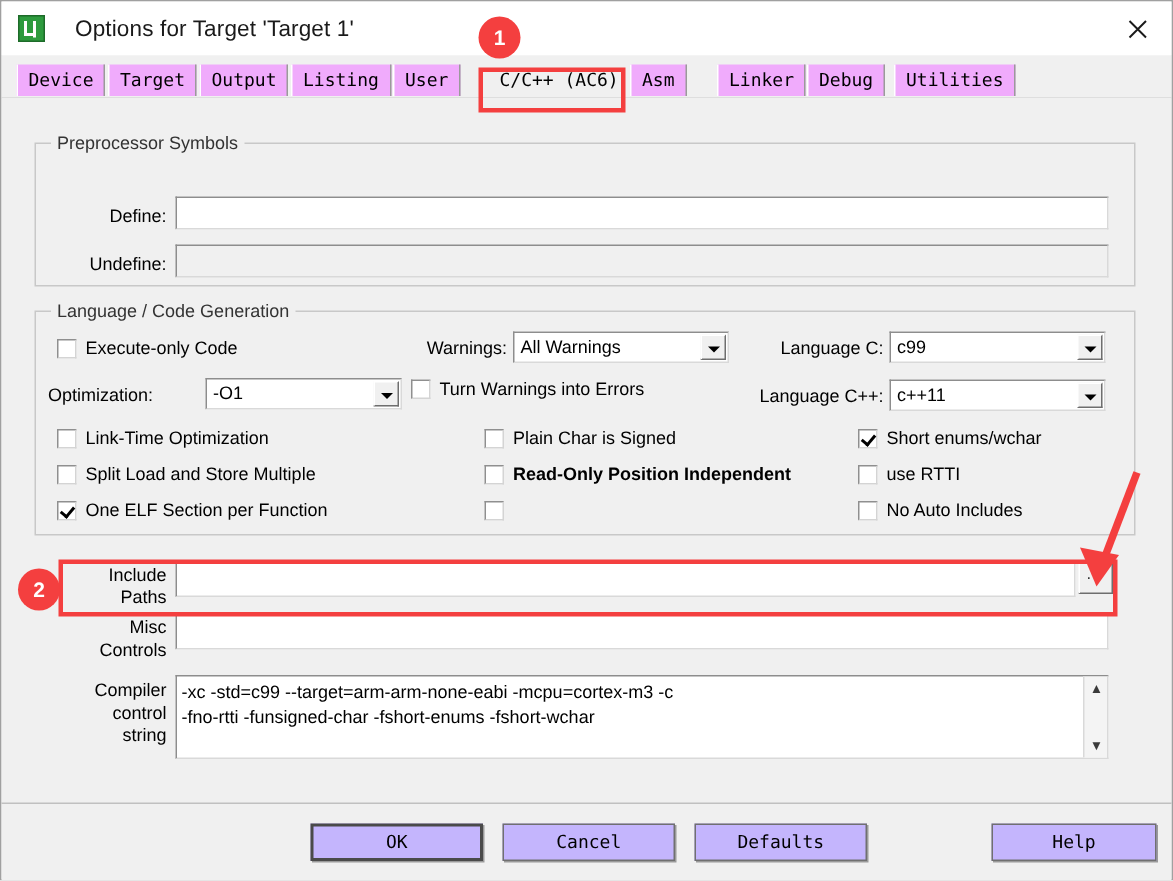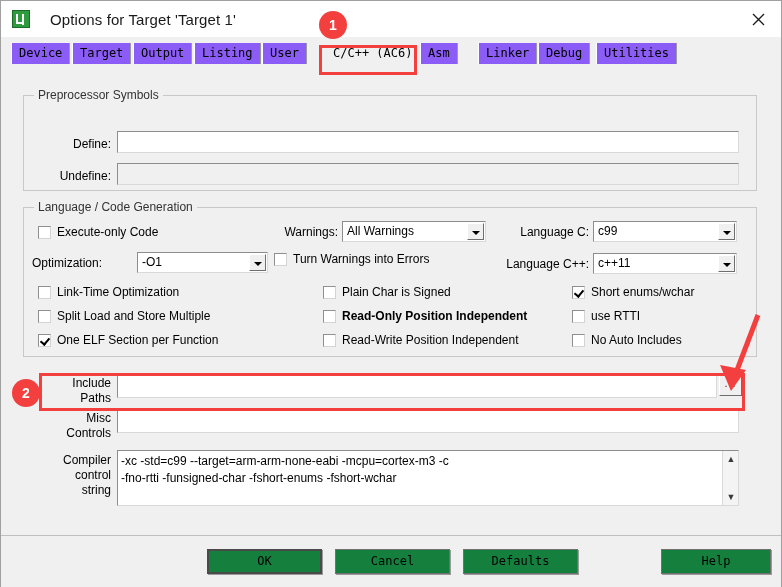--- a/index.html
+++ b/index.html
@@ -88,21 +88,21 @@
   }
   .tab {
     position: absolute;
     top: 6px;
     height: 21px;
     line-height: 20px;
     padding: 0 7px;
     font-family: "DejaVu Sans Mono", monospace;
     font-size: 12px;
     color: #000;
-    background: #8b5cf6;
+    background: #f0abfc;
     border-left: 1px solid #ffffff;
     border-right: 1px solid #9a9a9a;
     box-sizing: border-box;
     white-space: nowrap;
   }
   .tab.selected {
     background: #f0f0f0;
     border-right: 1px solid #f0f0f0;
     border-left: 1px solid #f0f0f0;
   }
@@ -264,21 +264,21 @@
   .btnbar {
     position: absolute;
     left: 0; top: 534px;
     width: 780px; height: 51px;
     background: #f0f0f0;
     border-top: 1px solid #c0c0c0;
   }
   .dlgbtn {
     position: absolute;
     height: 25px;
-    background: #15803d;
+    background: #c4b5fd;
     border: 1px solid #707070;
     box-shadow: 1px 1px 0 #9a9a9a;
     box-sizing: border-box;
     font-family: "DejaVu Sans Mono", monospace;
     font-size: 12px;
     color: #000;
     text-align: center;
     line-height: 23px;
     white-space: nowrap;
   }
@@ -380,21 +380,20 @@
     <div class="cb" style="left:273px; top:188px;"></div>
     <div class="lbl" style="left:292px; top:187px;">Turn Warnings into Errors</div>
 
     <div class="cb" style="left:322px; top:221px;"></div>
     <div class="lbl" style="left:341px; top:220px;">Plain Char is Signed</div>
 
     <div class="cb" style="left:322px; top:245px;"></div>
     <div class="lbl" style="left:341px; top:244px;font-weight:bold;">Read-Only Position Independent</div>
 
     <div class="cb" style="left:322px; top:269px;"></div>
-    <div class="lbl" style="left:341px; top:268px;">Read-Write Position Independent</div>
 
     <div class="lbl right" style="left:480px; top:160px; width:108px;">Language C:</div>
     <div class="combo" style="left:592px; top:156px; width:144px;">
       <div class="val">c99</div>
       <div class="arrowbox"></div>
     </div>
 
     <div class="lbl right" style="left:480px; top:192px; width:108px;">Language C++:</div>
     <div class="combo" style="left:592px; top:188px; width:144px;">
       <div class="val">c++11</div>

